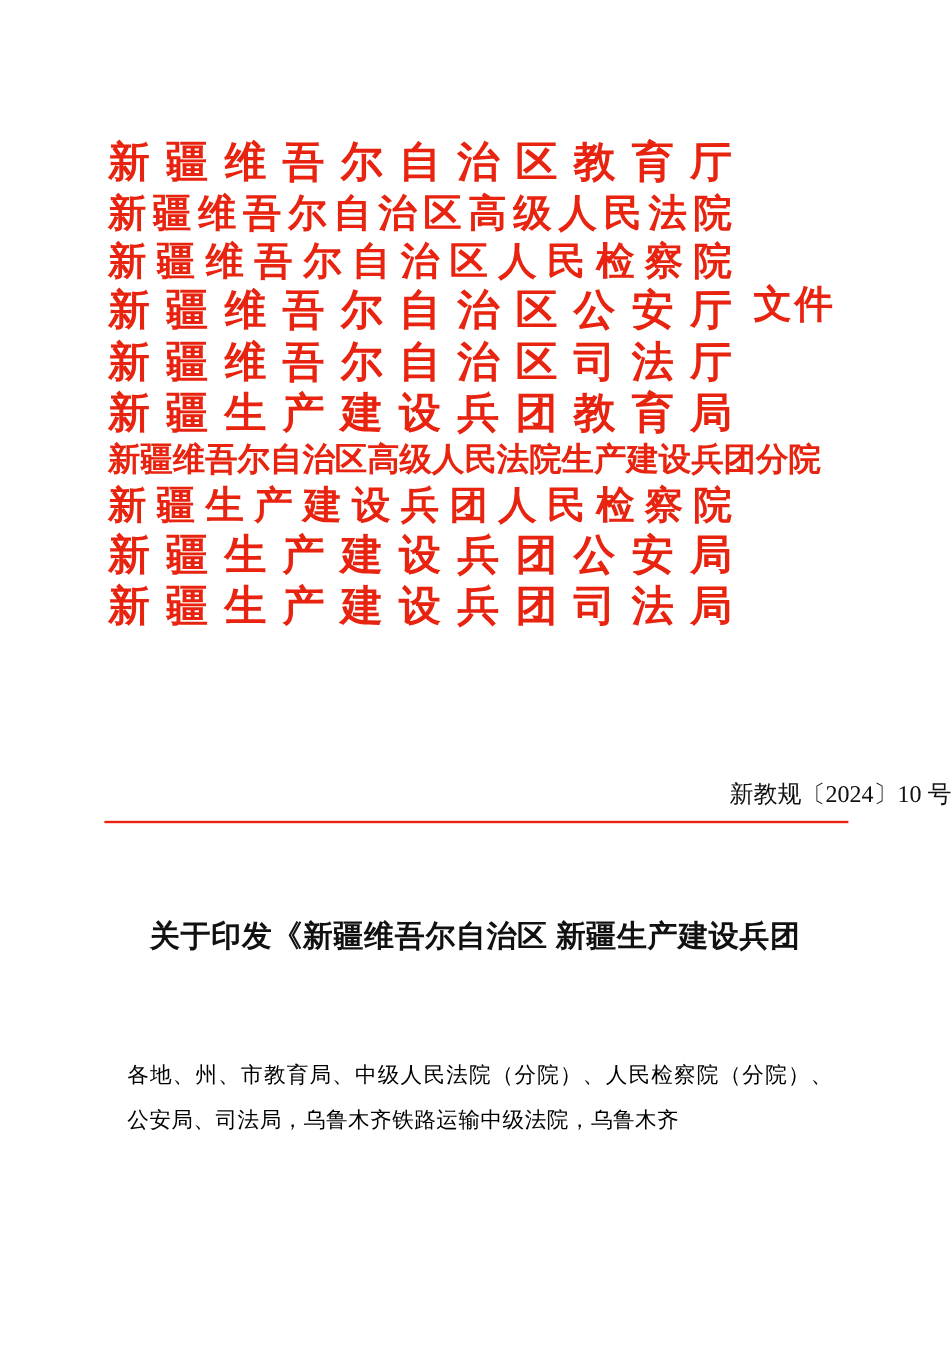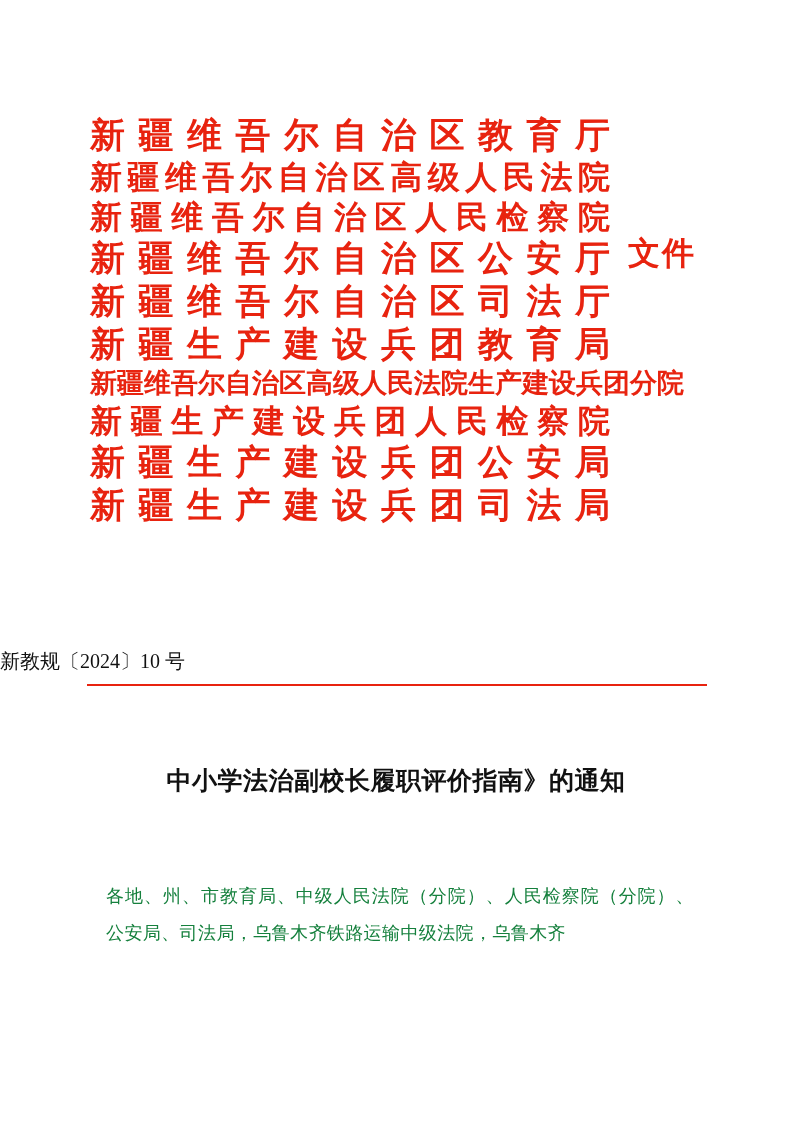--- a/index.html
+++ b/index.html
@@ -68,21 +68,21 @@
     font-family: "Liberation Serif", "DejaVu Serif", serif;
     letter-spacing: 2px;
   }
 
   
   .docnum {
     position: absolute;
     top: 648px;
     left: 0;
     width: 793px;
-    text-align: left;
+    text-align: right;
     font-size: 20px;
     color: #111;
     font-family: "Liberation Serif", "DejaVu Serif", serif;
   }
   .redrule {
     position: absolute;
     top: 684px;
     left: 87px;
     width: 620px;
     height: 2px;
@@ -105,21 +105,21 @@
   }
 
   
   .body-text {
     position: absolute;
     top: 878px;
     left: 106px;
     width: 588px;
     font-size: 18px;
     line-height: 2.05;
-    color: #15803d;
+    color: #000000;
     font-family: "Liberation Serif", "DejaVu Serif", serif;
     letter-spacing: 0.4px;
     text-align: justify;
   }
   .body-text p {
     margin: 0;
   }
 </style>
 </head>
 <body>
@@ -288,20 +288,20 @@
     </div>
   </div>
 
   <div class="wenjian">文件</div>
 
   <div class="docnum">新教规〔2024〕10 号</div>
 
   <div class="redrule"></div>
 
   <div class="title">
-    <div>中小学法治副校长履职评价指南》的通知</div>
+    <div>关于印发《新疆维吾尔自治区 新疆生产建设兵团</div>
   </div>
 
   <div class="body-text">
     <p>各地、州、市教育局、中级人民法院（分院）、人民检察院（分院）、公安局、司法局，乌鲁木齐铁路运输中级法院，乌鲁木齐</p>
   </div>
 
 </div>
 
 </body></html>

